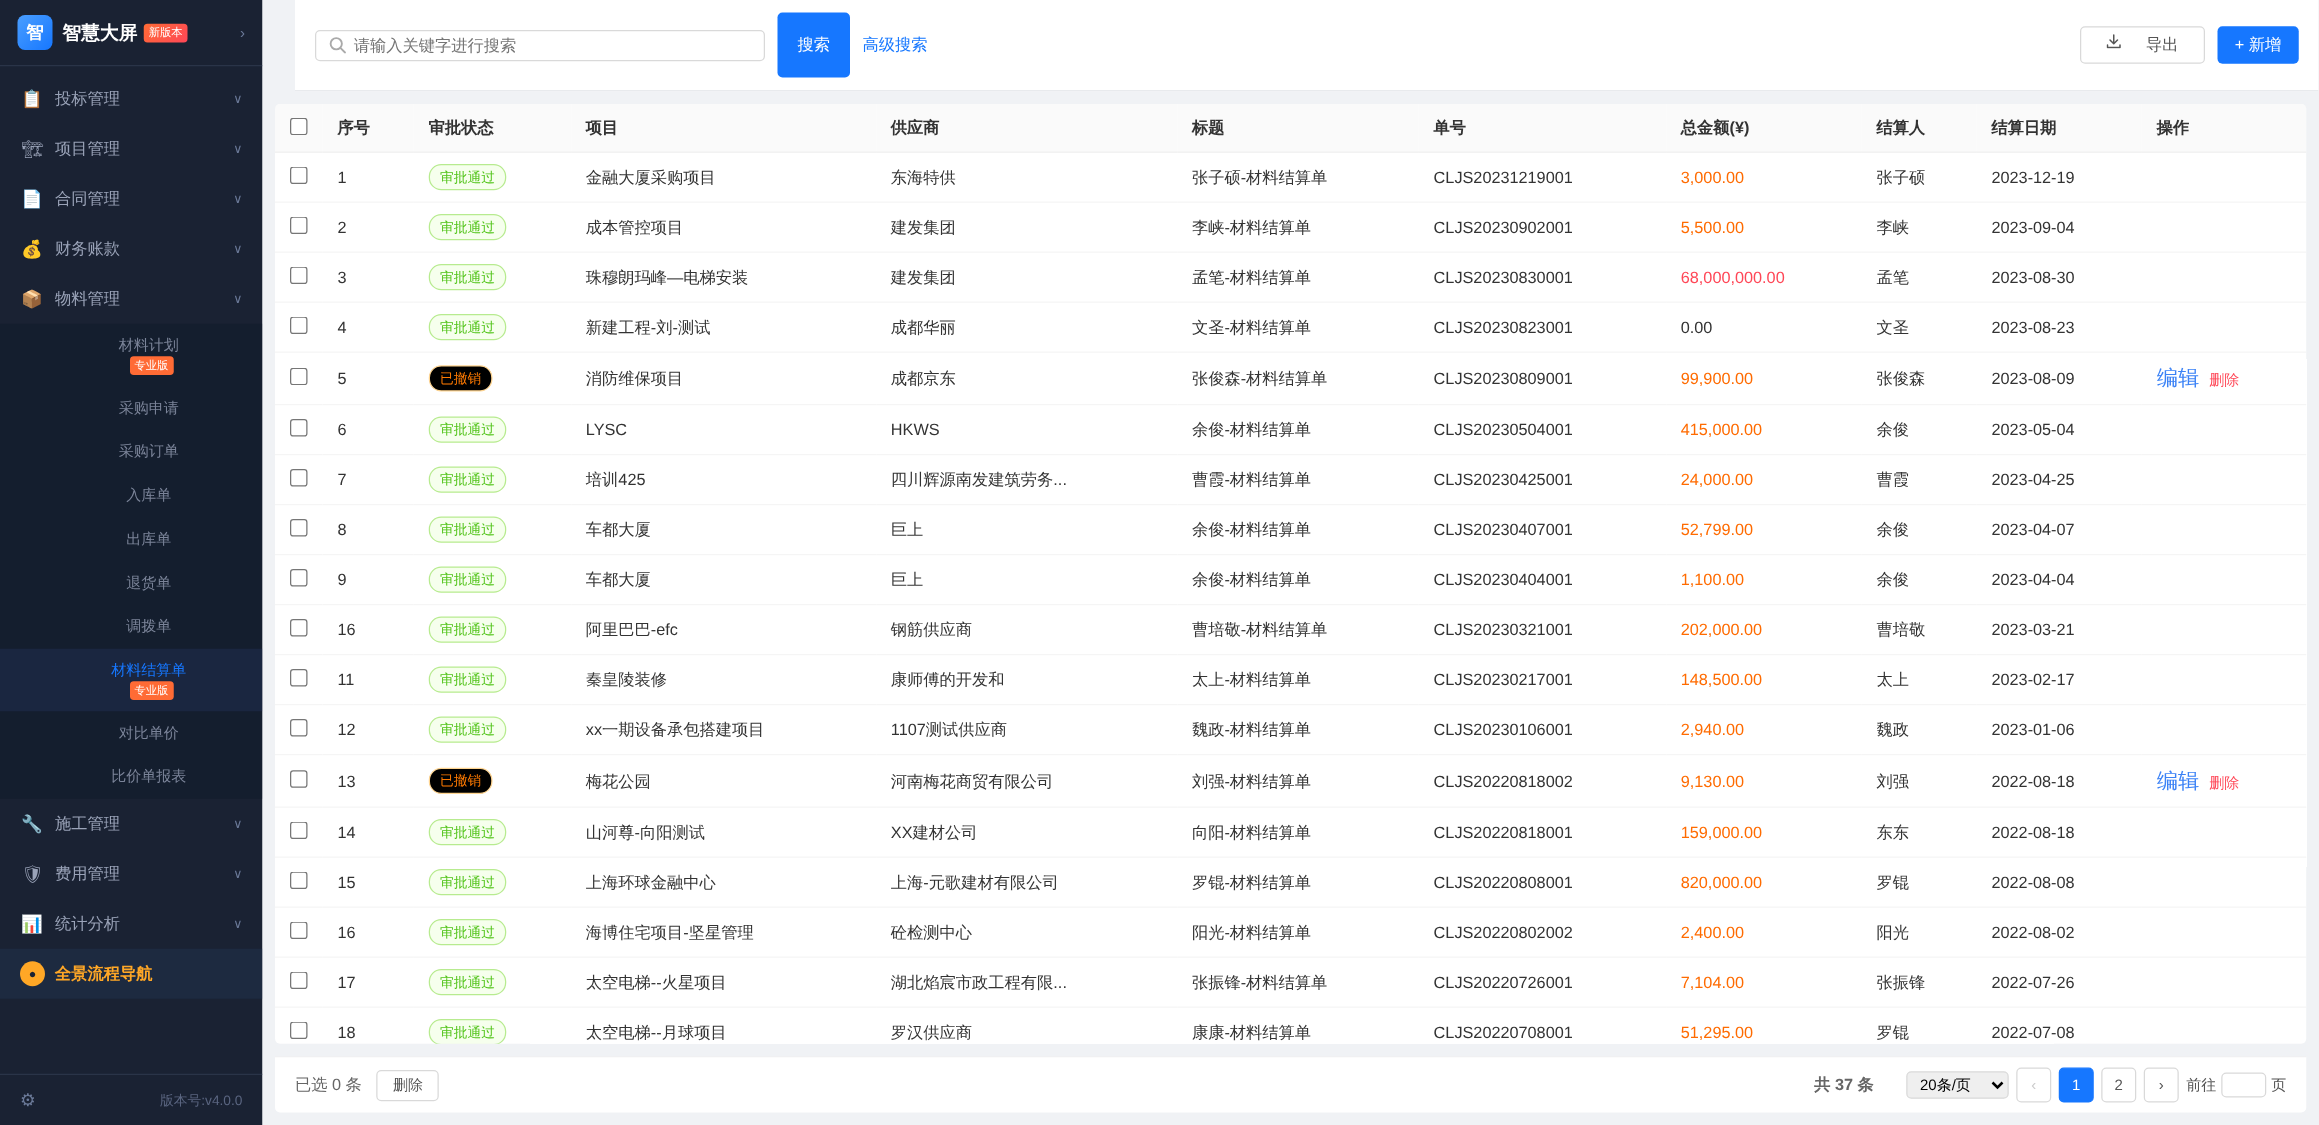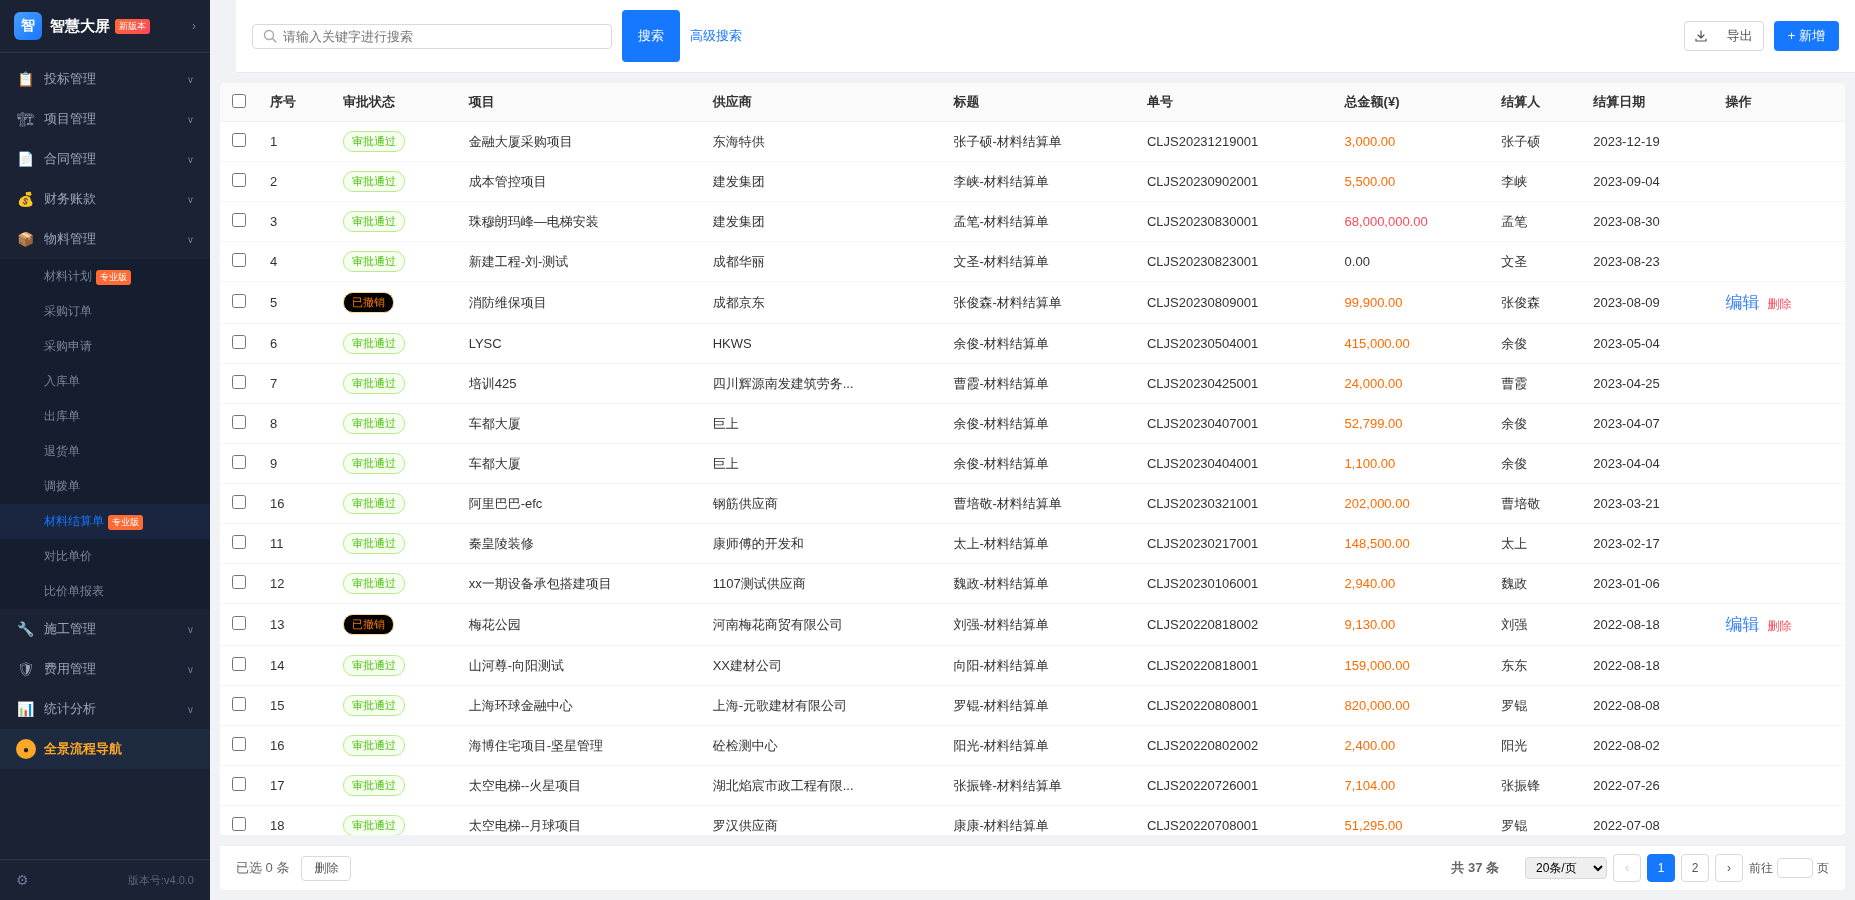--- a/index.html
+++ b/index.html
@@ -16,41 +16,41 @@
     .sidebar-menu { flex: 1; overflow-y: auto; padding: 6px 0; }
     .sidebar-menu::-webkit-scrollbar { width: 4px; }
     .sidebar-menu::-webkit-scrollbar-thumb { background: #2a3448; }
 
     .menu-item { display: flex; align-items: center; padding: 10px 16px; cursor: pointer; color: #9aa3b8; font-size: 13px; }
     .menu-item .menu-icon { width: 20px; height: 20px; margin-right: 8px; display: flex; align-items: center; justify-content: center; font-size: 14px; }
     .menu-item .menu-label { flex: 1; }
     .menu-item .menu-arrow { font-size: 10px; color: #6b7a99; }
 
     .sub-menu { background: #141e2e; }
-    .sub-menu-item { display: flex; align-items: flex-end; padding: 9px 16px 9px 44px; cursor: pointer; color: #7b8499; font-size: 12px; }
+    .sub-menu-item { display: flex; align-items: center; padding: 9px 16px 9px 44px; cursor: pointer; color: #7b8499; font-size: 12px; flex-direction: column; }
     .sub-menu-item.active { color: #1677ff; background: #1a2640; }
 
     .sidebar-footer { padding: 12px 16px; border-top: 1px solid #2a3448; display: flex; align-items: center; justify-content: space-between; }
     .sidebar-footer .version { font-size: 11px; color: #5a6580; }
     .sidebar-footer .settings-icon { color: #6b7a99; cursor: pointer; font-size: 14px; }
 
     .sidebar-nav-btn { display: flex; align-items: center; padding: 10px 16px; cursor: pointer; color: #ffa726; font-size: 13px; font-weight: 600; background: #1d2a40; }
     .sidebar-nav-btn .nav-icon { width: 20px; height: 20px; background: #ffa726; border-radius: 50%; display: flex; align-items: center; justify-content: center; color: #1a2233; font-size: 10px; margin-right: 8px; }
 
     
     .main { flex: 1; display: flex; flex-direction: column; overflow: hidden; background: #f0f2f5; }
 
     
     .toolbar { background: #fff; padding: 10px 16px; display: flex; align-items: center; gap: 10px; border-bottom: 1px solid #e8eaed; margin-left: 26px; }
     .search-box { display: flex; align-items: center; border: 1px solid #d9d9d9; border-radius: 4px; padding: 4px 10px; width: 360px; background: #fff; }
     .search-box input { border: none; outline: none; font-size: 13px; color: #666; width: 100%; }
     .search-btn { background: #1677ff; color: white; border: none; padding: 17px 16px; border-radius: 4px; cursor: pointer; font-size: 13px; }
     .advanced-search-btn { color: #1677ff; cursor: pointer; font-size: 13px; background: none; border: none; }
     .toolbar-right { margin-left: auto; display: flex; gap: 10px; }
-    .export-btn { border: 1px solid #d9d9d9; background: #fff; color: #555; padding: 5px 10px; border-radius: 4px; cursor: pointer; font-size: 13px; display: flex; align-items: center; gap: 20px; }
+    .export-btn { border: 1px solid #d9d9d9; background: #fff; color: #555; padding: 5px 20px; border-radius: 4px; cursor: pointer; font-size: 13px; display: flex; gap: 20px; }
     .new-btn { background: #1677ff; color: white; border: none; padding: 5px 14px; border-radius: 4px; cursor: pointer; font-size: 13px; display: flex; align-items: center; gap: 4px; }
 
     
     .table-container { flex: 1; overflow-y: auto; background: #fff; margin: 10px; border-radius: 4px; }
     .table-container::-webkit-scrollbar { width: 6px; height: 6px; }
     .table-container::-webkit-scrollbar-thumb { background: #d9d9d9; border-radius: 3px; }
 
     table { width: 100%; border-collapse: collapse; font-size: 13px; }
     thead tr { background: #fafafa; }
     thead th { padding: 10px 12px; text-align: left; font-weight: 600; color: #333; border-bottom: 1px solid #f0f0f0; white-space: nowrap; }
@@ -122,24 +122,24 @@
       <span class="menu-label">物料管理</span>
       <span class="menu-arrow">∨</span>
     </div>
 
     <div class="sub-menu">
       <div class="sub-menu-item">
         <span>材料计划</span>
         <span style="background:#ff6b35;color:white;font-size:9px;padding:1px 4px;border-radius:3px;margin-left:4px;">专业版</span>
       </div>
       <div class="sub-menu-item">
+        <span>采购申请</span>
+      </div>
+      <div class="sub-menu-item">
         <span>采购订单</span>
-      </div>
-      <div class="sub-menu-item">
-        <span>采购申请</span>
       </div>
       <div class="sub-menu-item">
         <span>入库单</span>
       </div>
       <div class="sub-menu-item">
         <span>出库单</span>
       </div>
       <div class="sub-menu-item">
         <span>退货单</span>
       </div>

